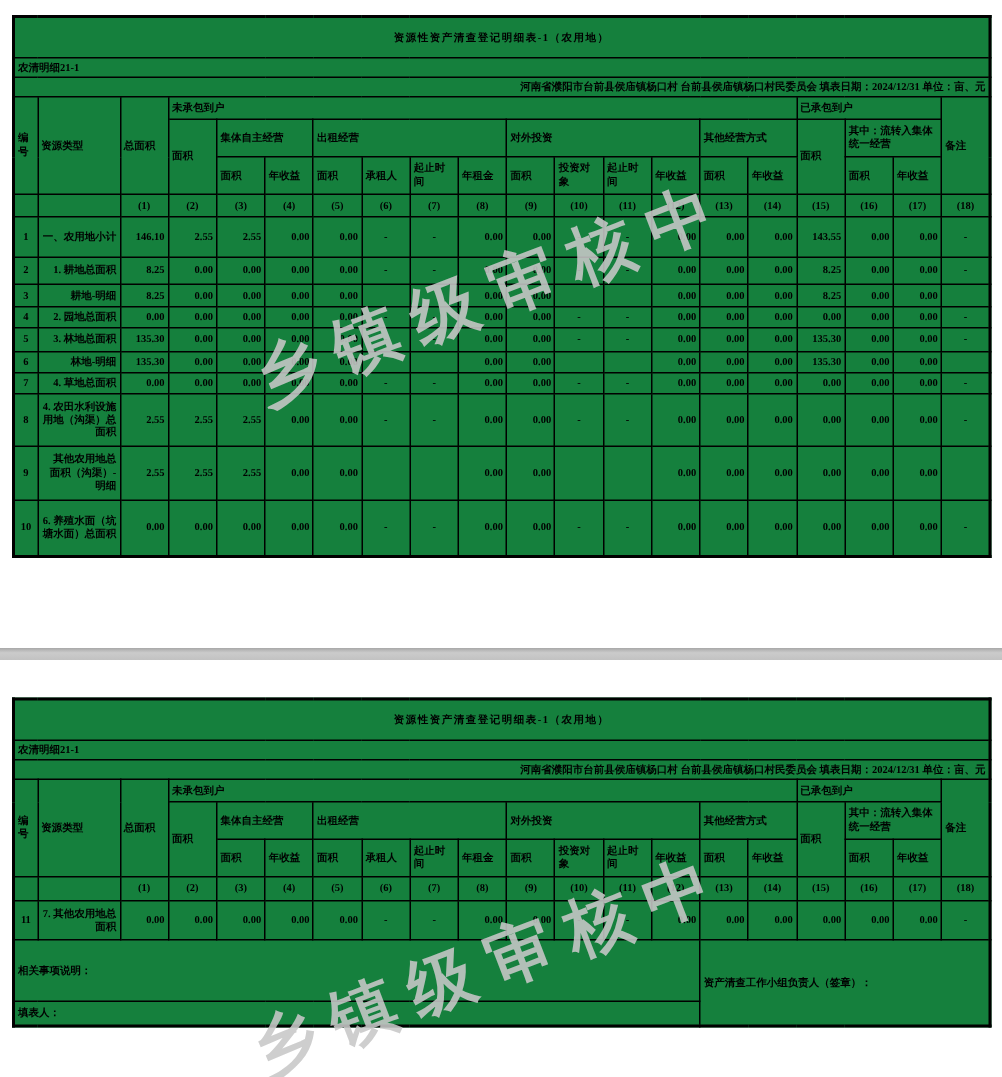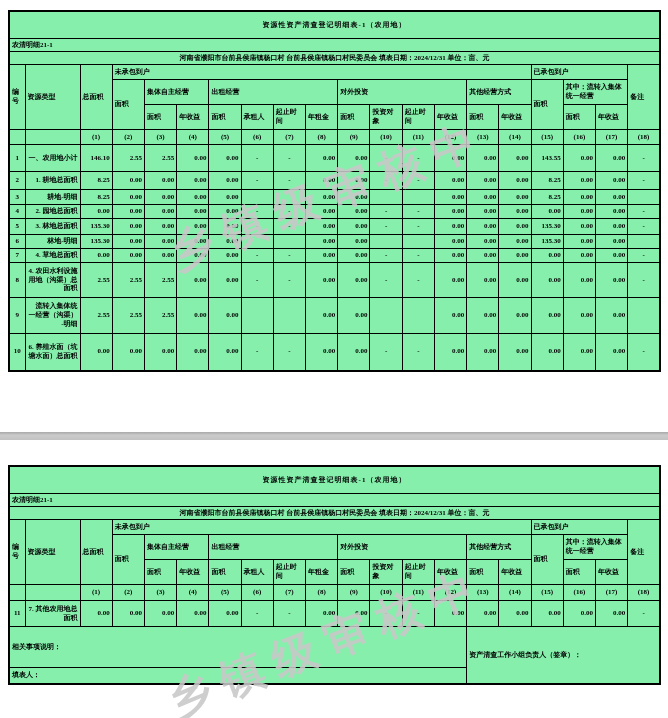--- a/index.html
+++ b/index.html
@@ -1,33 +1,33 @@
 <!DOCTYPE html>
 <html><head>
 <meta charset="utf-8">
 <style>
   html,body{margin:0;padding:0;}
   body{
     width:668px;height:718px;background:#ffffff;position:relative;overflow:hidden;
     font-family:"Liberation Serif","DejaVu Serif",serif;font-weight:bold;color:#000;
   }
-  .page{position:absolute;left:8px;width:653px;background:#86efac;}
+  .page{position:absolute;left:8px;width:653px;background:#15803d;}
   #page1{top:10px;}
   #page2{top:465px;}
   table.sheet{
     border-collapse:collapse;table-layout:fixed;width:653px;
     border:2px solid #000;
   }
   table.sheet td{
     border:1px solid #000;font-size:7px;line-height:1.25;
     padding:0 2px;overflow:hidden;word-break:break-all;vertical-align:middle;
   }
   .title-cell{font-size:12px;text-align:center;height:26px;letter-spacing:1px;}
   .code-cell{font-size:7px;text-align:left;height:12px;}
-  .info-cell{font-size:7.5px;text-align:center;height:12px;}
+  .info-cell{font-size:7.5px;text-align:right;height:12px;}
   tr.tier1{height:15px;}
   tr.tier2{height:25px;}
   tr.tier3{height:25px;}
   .hc{}
   .cc{text-align:center;}
   .num{text-align:right;}
   .type-cell{text-align:right;}
   .notes-cell,.leader-cell{vertical-align:top;text-align:left;font-size:7px;height:40px;margin-left:45px;}
   .filler-cell{text-align:left;font-size:7px;height:15px;vertical-align:middle;}
   .page-gap{
@@ -307,21 +307,21 @@
           <td class="num">0.00</td>
           <td class="num">0.00</td>
           <td class="num">0.00</td>
           <td class="num">0.00</td>
           <td class="num">0.00</td>
           <td class="num">0.00</td>
           <td class="cc">-</td>
         </tr>
         <tr style="height: 36px;">
           <td class="cc">9</td>
-          <td class="type-cell">　流转入集体统一经营（沟渠）-明细</td>
+          <td class="type-cell">　其他农用地总面积（沟渠）-明细</td>
           <td class="num">2.55</td>
           <td class="num">2.55</td>
           <td class="num">2.55</td>
           <td class="num">0.00</td>
           <td class="num">0.00</td>
           <td class="num"></td>
           <td class="num"></td>
           <td class="num">0.00</td>
           <td class="num">0.00</td>
           <td class="num"></td>

